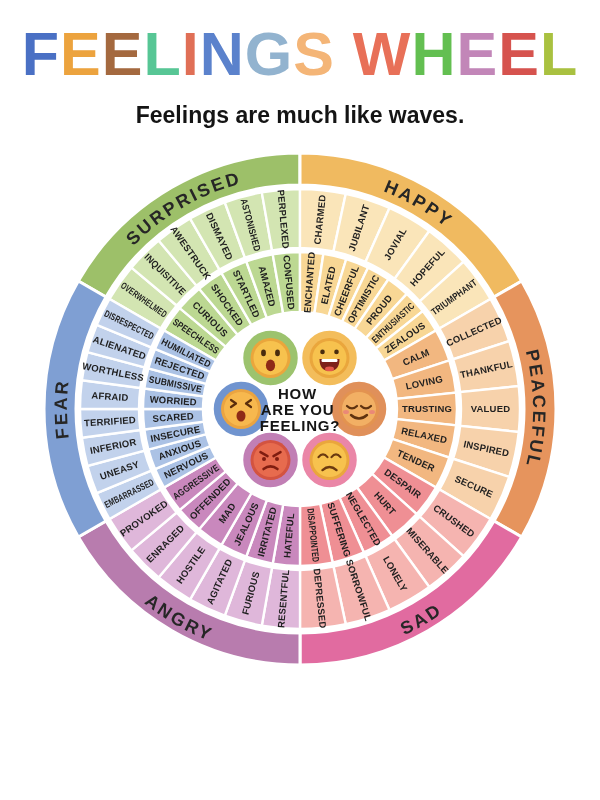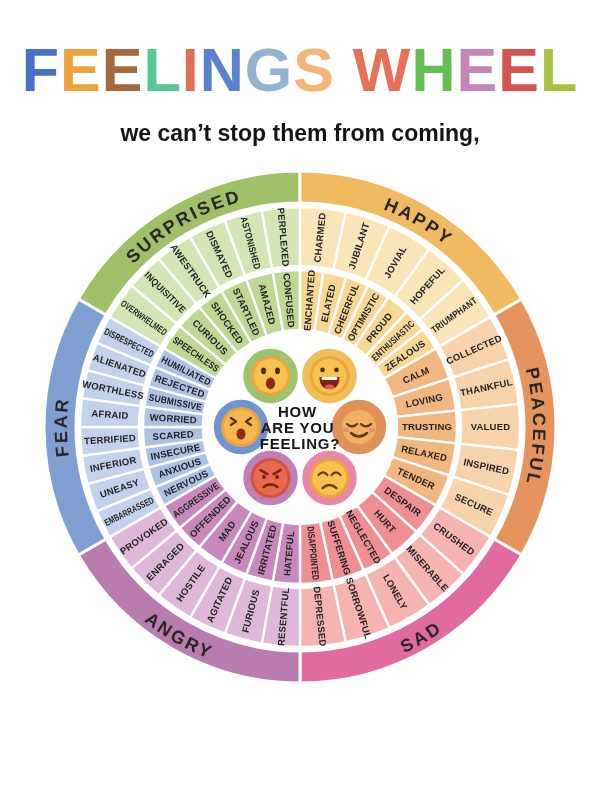--- a/index.html
+++ b/index.html
@@ -1,39 +1,39 @@
 <!DOCTYPE html>
 <html><head>
 <meta charset="utf-8">
 <style>
   html,body{margin:0;padding:0;background:#ffffff;width:600px;height:800px;overflow:hidden;}
   body{font-family:"Liberation Sans",sans-serif;}
   .poster{width:600px;height:800px;background:#fff;position:relative;}
   h1.title{
-    margin:16px;padding-top:22px;text-align:center;white-space:pre;
+    margin:0;padding-top:22px;text-align:center;white-space:pre;
     font-size:61px;line-height:1.05;font-weight:bold;letter-spacing:1px;
   }
   .title-letter{display:inline;}
   .subtitle{
     margin-top:14px;text-align:center;color:#141414;
     font-size:23px;line-height:31px;font-weight:bold;
   }
   svg.wheel{display:block;margin:0 auto;}
   svg text{font-family:"Liberation Sans",sans-serif;font-weight:bold;}
   .cat-label{font-size:18px;letter-spacing:2.5px;fill:#262626;}
   .emo-label{font-size:9.5px;letter-spacing:0.2px;fill:#1f1f1f;}
   .center-q{font-size:15px;letter-spacing:0.8px;fill:#151515;text-anchor:middle;}
 </style>
 </head>
 <body>
 
 <div class="poster">
   <h1 class="title"><span class="title-letter" style="color:#4a70c4">F</span><span class="title-letter" style="color:#eca33e">E</span><span class="title-letter" style="color:#a4693f">E</span><span class="title-letter" style="color:#57c695">L</span><span class="title-letter" style="color:#e06f56">I</span><span class="title-letter" style="color:#5b82cc">N</span><span class="title-letter" style="color:#92b3cf">G</span><span class="title-letter" style="color:#f4b577">S</span><span class="title-letter"> </span><span class="title-letter" style="color:#e87058">W</span><span class="title-letter" style="color:#63bf51">H</span><span class="title-letter" style="color:#c286b8">E</span><span class="title-letter" style="color:#d6534e">E</span><span class="title-letter" style="color:#a9c140">L</span></h1>
   <div class="subtitle">
-    <div>we can’t stop them from coming,</div>
+    <div>Feelings are much like waves.</div>
   </div>
   <svg class="wheel" width="600" height="576" viewBox="0 0 600 576" xmlns="http://www.w3.org/2000/svg">
       <path d="M78.30 150.00 A256 256 0 0 1 300.00 22.00 L300.00 54.00 A224 224 0 0 0 106.01 166.00 Z" fill="#9dc069" stroke="#ffffff" stroke-width="3"></path>
       <path id="catpath-0" d="M102.40 154.53 A233 233 0 0 1 291.87 45.14" fill="none"></path>
       <text class="cat-label">
       <textPath href="#catpath-0" startOffset="50%" text-anchor="middle">SURPRISED</textPath></text>
       <path d="M109.47 168.00 A220 220 0 0 1 131.47 136.59 L176.67 174.51 A161 161 0 0 0 160.57 197.50 Z" fill="#d3e5b2" stroke="#ffffff" stroke-width="2.4"></path>
       <text class="emo-label" x="0" y="0" dy="3.3" text-anchor="middle" textLength="54" lengthAdjust="spacingAndGlyphs" transform="translate(143.95,168.73) rotate(35.0)">OVERWHELMED</text>
       <path d="M131.47 136.59 A220 220 0 0 1 158.59 109.47 L196.51 154.67 A161 161 0 0 0 176.67 174.51 Z" fill="#d3e5b2" stroke="#ffffff" stroke-width="2.4"></path>
       <text class="emo-label" x="0" y="0" dy="3.3" text-anchor="middle" textLength="54" lengthAdjust="spacingAndGlyphs" transform="translate(165.30,143.30) rotate(45.0)">INQUISITIVE</text>

